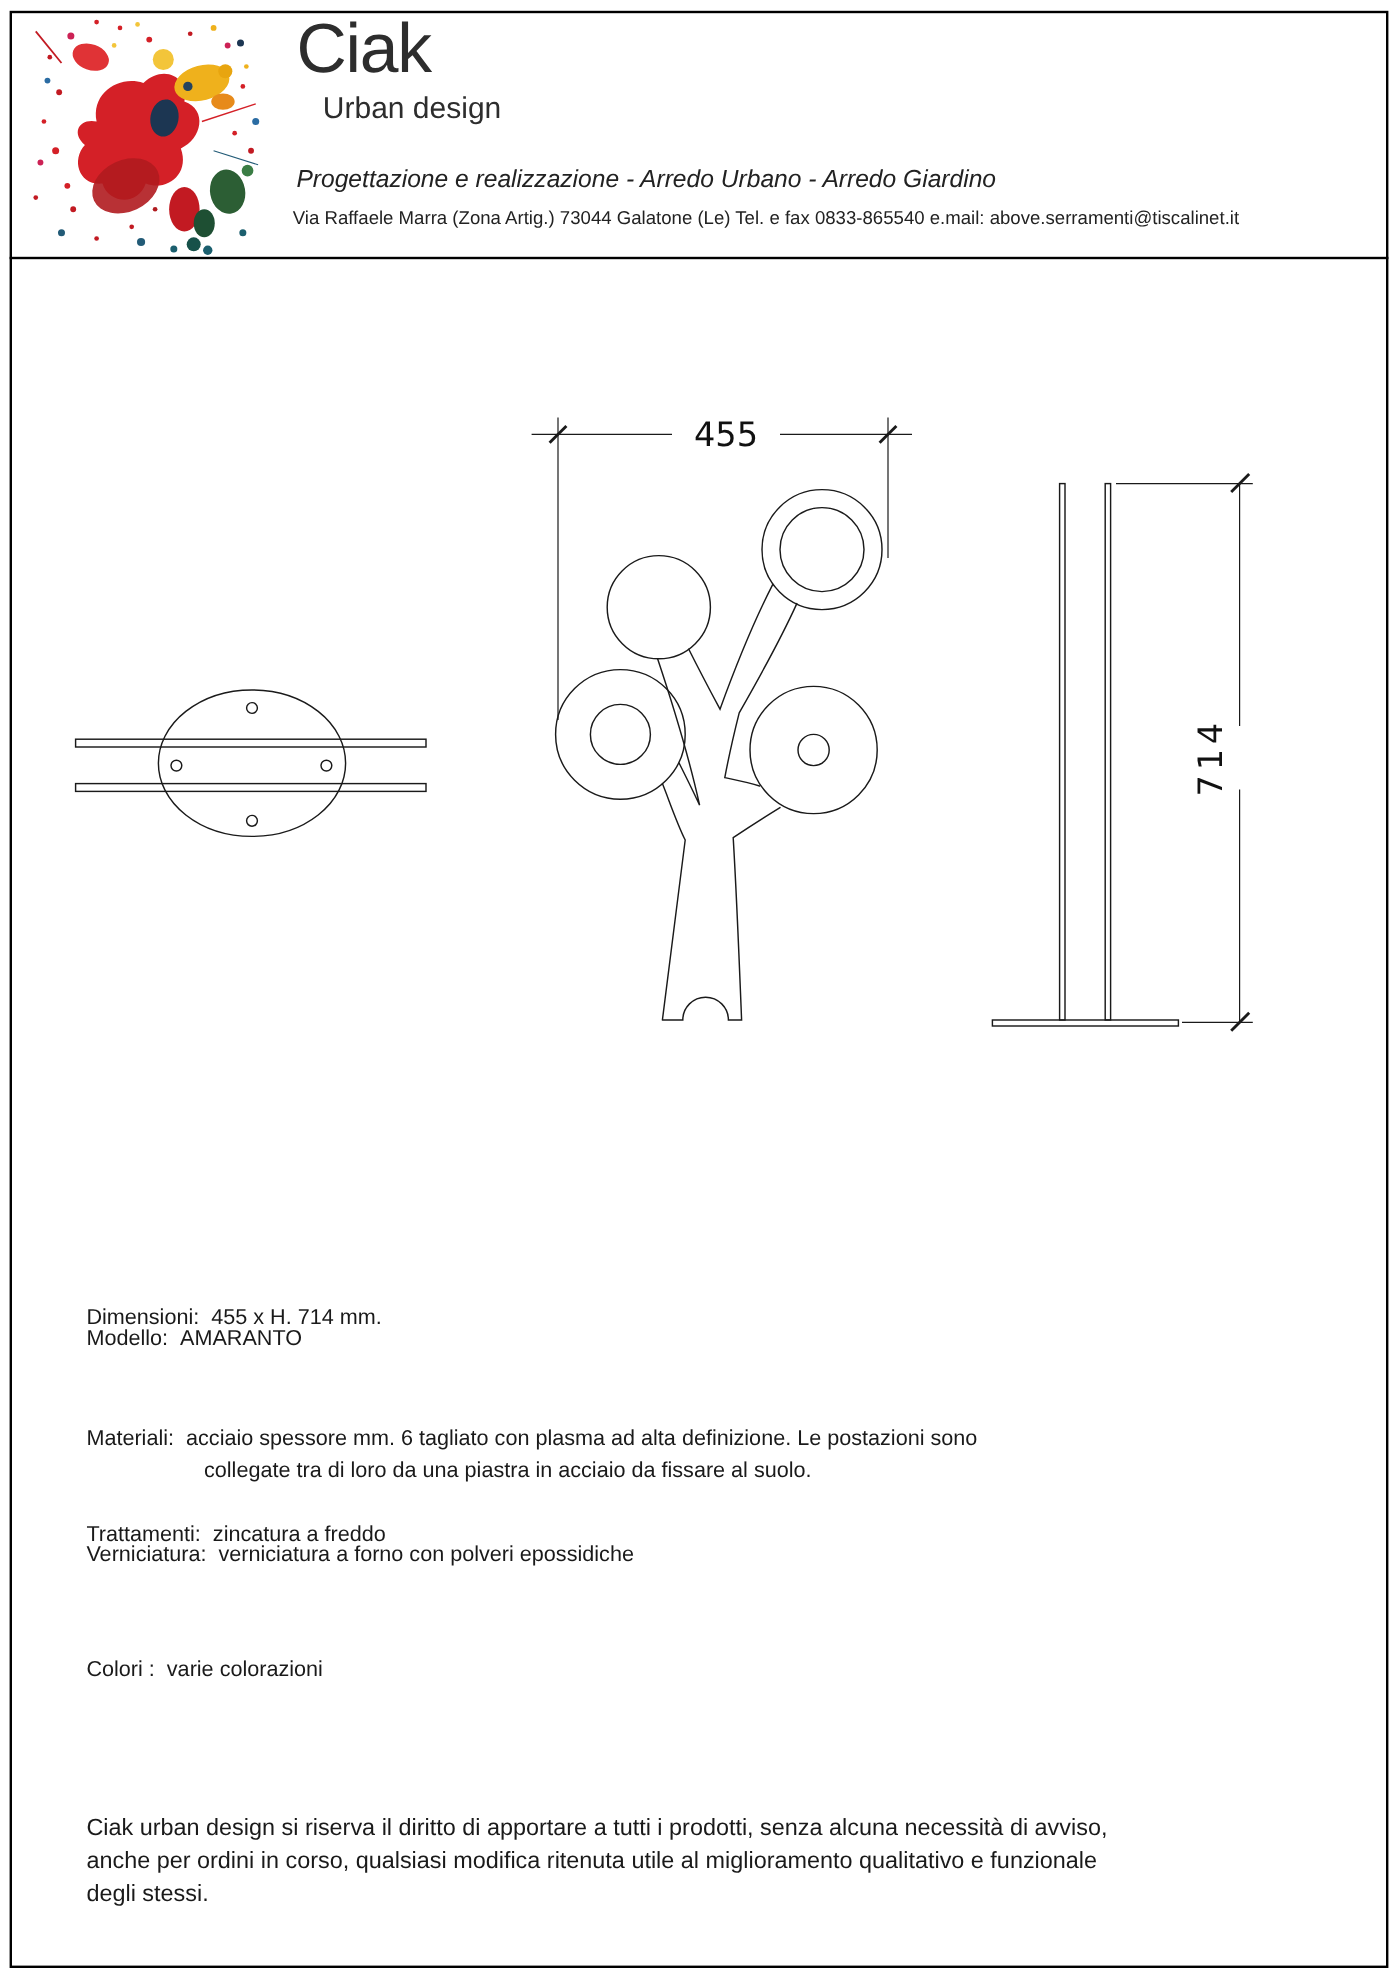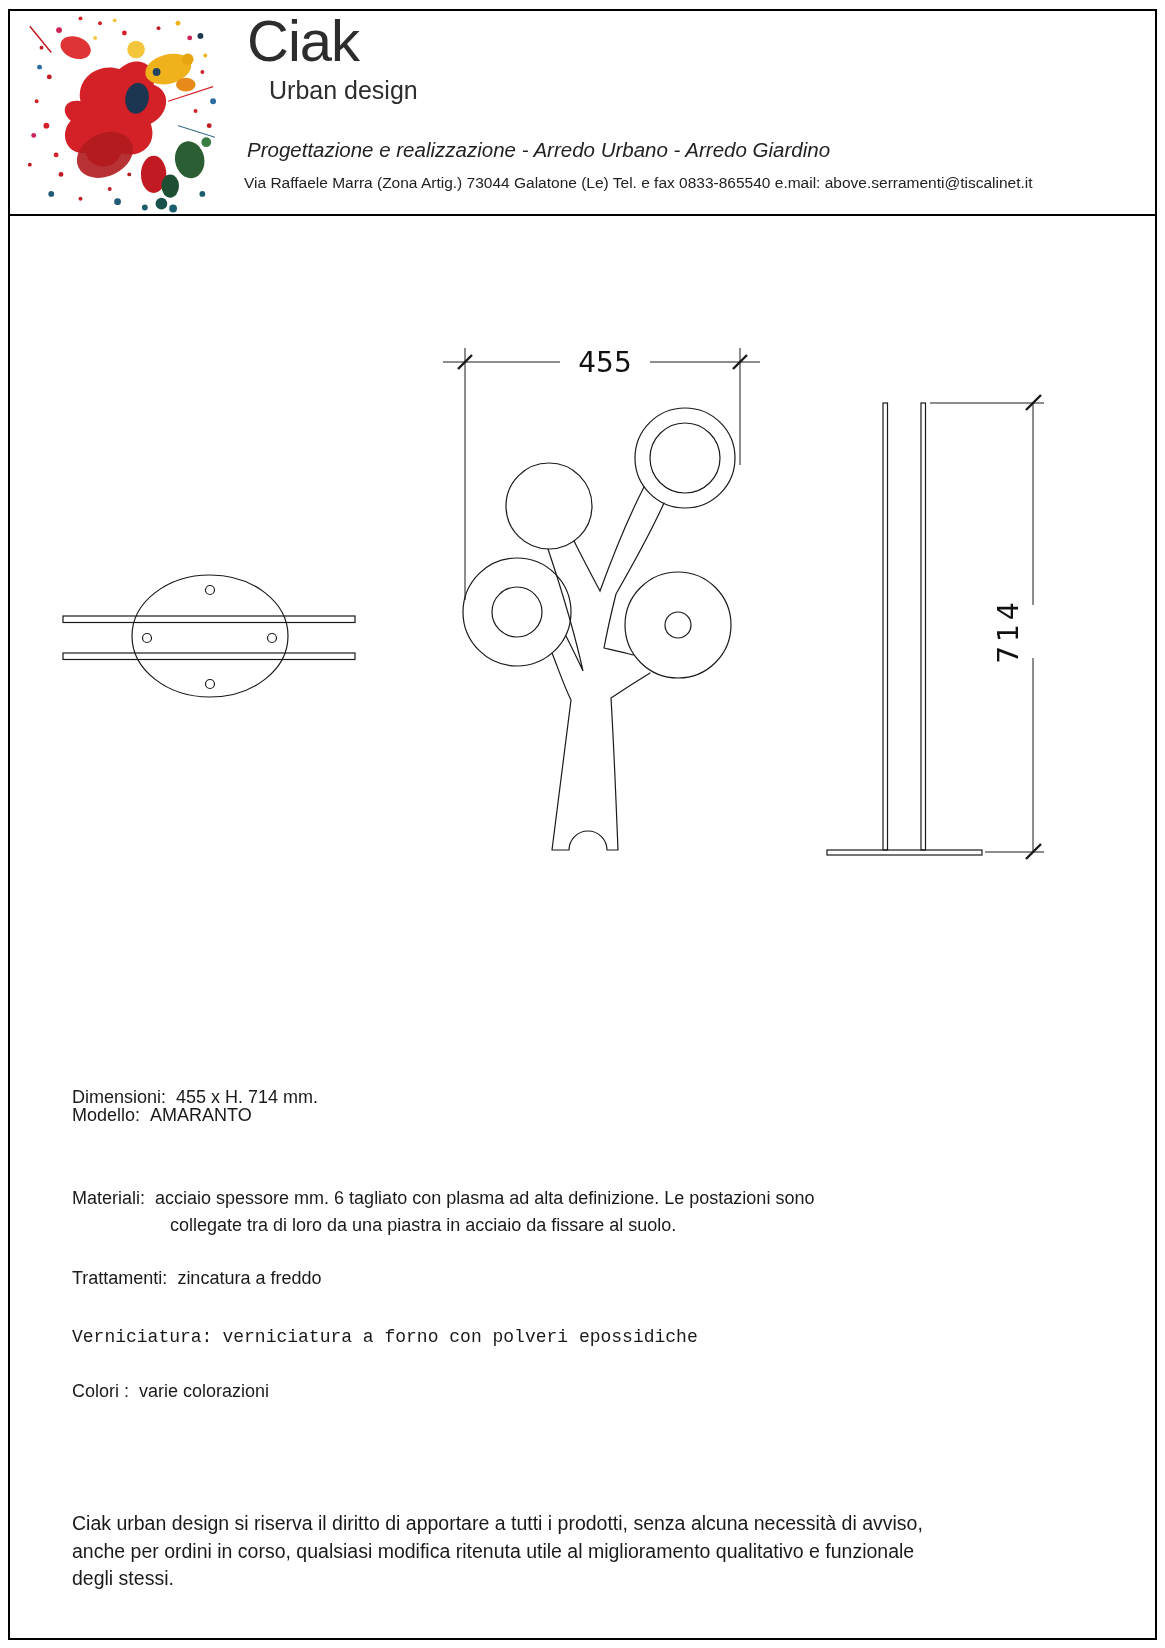--- a/index.html
+++ b/index.html
@@ -17,21 +17,21 @@
   .tagline{left:247px;top:138px;font-size:20.5px;font-style:italic;color:#222;}
   .address{left:244px;top:174px;font-size:15.5px;color:#222;}
   
   .spec{left:72px;font-size:18px;white-space:nowrap;}
   .spec .lbl{margin-right:10px;}
   .row-modello{top:1105px;}
   .row-dimensioni{top:1087px;}
   .row-materiali{top:1188px;text-align:right;}
   .row-materiali2{left:170px;top:1215px;}
   .row-trattamenti{top:1268px;}
-  .row-verniciatura{top:1327px;font-family:Liberation Mono, monospace;}
+  .row-verniciatura{top:1285px;}
   .row-colori{top:1381px;}
   .disclaimer{left:72px;top:1510px;font-size:19.5px;line-height:27.5px;}
   svg{display:block;}
   .drw{stroke:#1a1a1a;stroke-width:1.2;fill:none;}
   .dim{stroke:#1a1a1a;stroke-width:1;fill:none;}
   .tick{stroke:#1a1a1a;stroke-width:2.4;}
   .dimtxt{font-family:"DejaVu Sans",sans-serif;font-size:28px;fill:#111;}
 </style>
 </head>
 <body>

